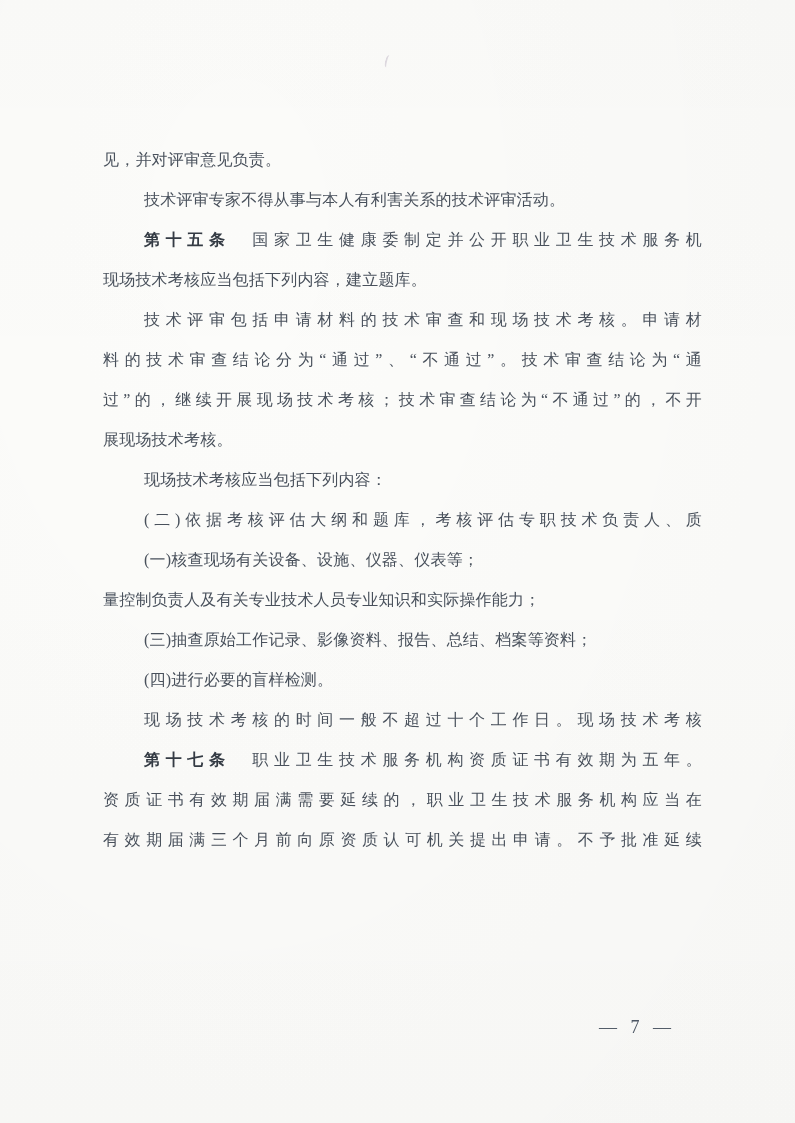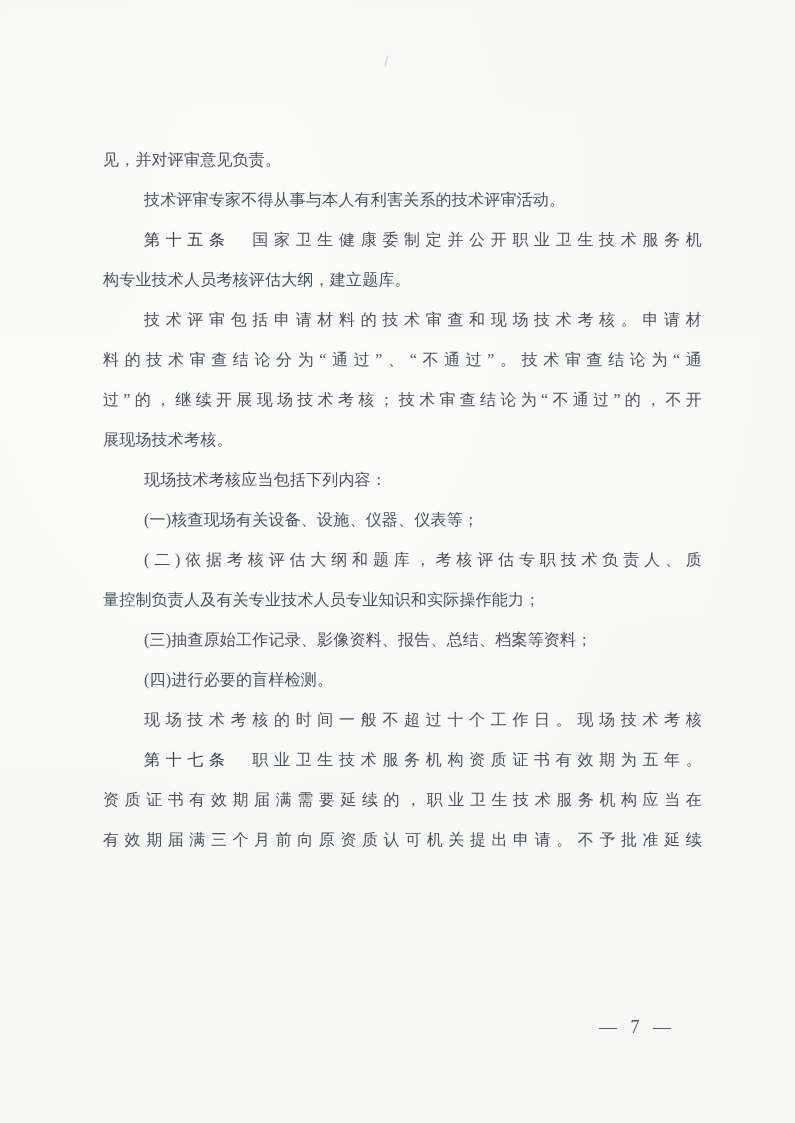--- a/index.html
+++ b/index.html
@@ -45,21 +45,21 @@
     text-align-last: left;
     overflow: visible;
   }
   .line.full {
     text-align-last: justify;
   }
   .line.indent {
     text-indent: 41px;
   }
   .art {
-    font-weight: 400;
+    font-weight: 700;
     color: var(--ink-bold);
   }
   .page-num {
     position: absolute;
     left: 583px;
     top: 1012px;
     width: 104px;
     height: 30px;
     line-height: 30px;
     font-size: 18px;
@@ -82,28 +82,28 @@
 </head>
 <body>
 
 <div class="scan-overlay"></div>
 <div class="speck"></div>
 
 <div class="doc">
   <div class="line"><span>见，并对评审意见负责。</span></div>
   <div class="line indent"><span>技术评审专家不得从事与本人有利害关系的技术评审活动。</span></div>
   <div class="line indent full"><b class="art">第十五条</b><span>　国家卫生健康委制定并公开职业卫生技术服务机</span></div>
-  <div class="line"><span>构专业技术人员考核评估大纲，建立题库。</span></div>
+  <div class="line"><span>现场技术考核应当包括下列内容，建立题库。</span></div>
   <div class="line indent full"><span>技术评审包括申请材料的技术审查和现场技术考核。申请材</span></div>
   <div class="line full"><span>料的技术审查结论分为“通过”、“不通过”。技术审查结论为“通</span></div>
   <div class="line full"><span>过”的，继续开展现场技术考核；技术审查结论为“不通过”的，不开</span></div>
   <div class="line"><span>展现场技术考核。</span></div>
   <div class="line indent"><span>现场技术考核应当包括下列内容：</span></div>
+  <div class="line indent full"><span>(二)依据考核评估大纲和题库，考核评估专职技术负责人、质</span></div>
   <div class="line indent"><span>(一)核查现场有关设备、设施、仪器、仪表等；</span></div>
-  <div class="line indent full"><span>(二)依据考核评估大纲和题库，考核评估专职技术负责人、质</span></div>
   <div class="line"><span>量控制负责人及有关专业技术人员专业知识和实际操作能力；</span></div>
   <div class="line indent"><span>(三)抽查原始工作记录、影像资料、报告、总结、档案等资料；</span></div>
   <div class="line indent"><span>(四)进行必要的盲样检测。</span></div>
   <div class="line indent full"><span>现场技术考核的时间一般不超过十个工作日。现场技术考核</span></div>
   <div class="line indent full"><b class="art">第十七条</b><span>　职业卫生技术服务机构资质证书有效期为五年。</span></div>
   <div class="line full"><span>资质证书有效期届满需要延续的，职业卫生技术服务机构应当在</span></div>
   <div class="line full"><span>有效期届满三个月前向原资质认可机关提出申请。不予批准延续</span></div>
 </div>
 
 <div class="page-num">— 7 —</div>

